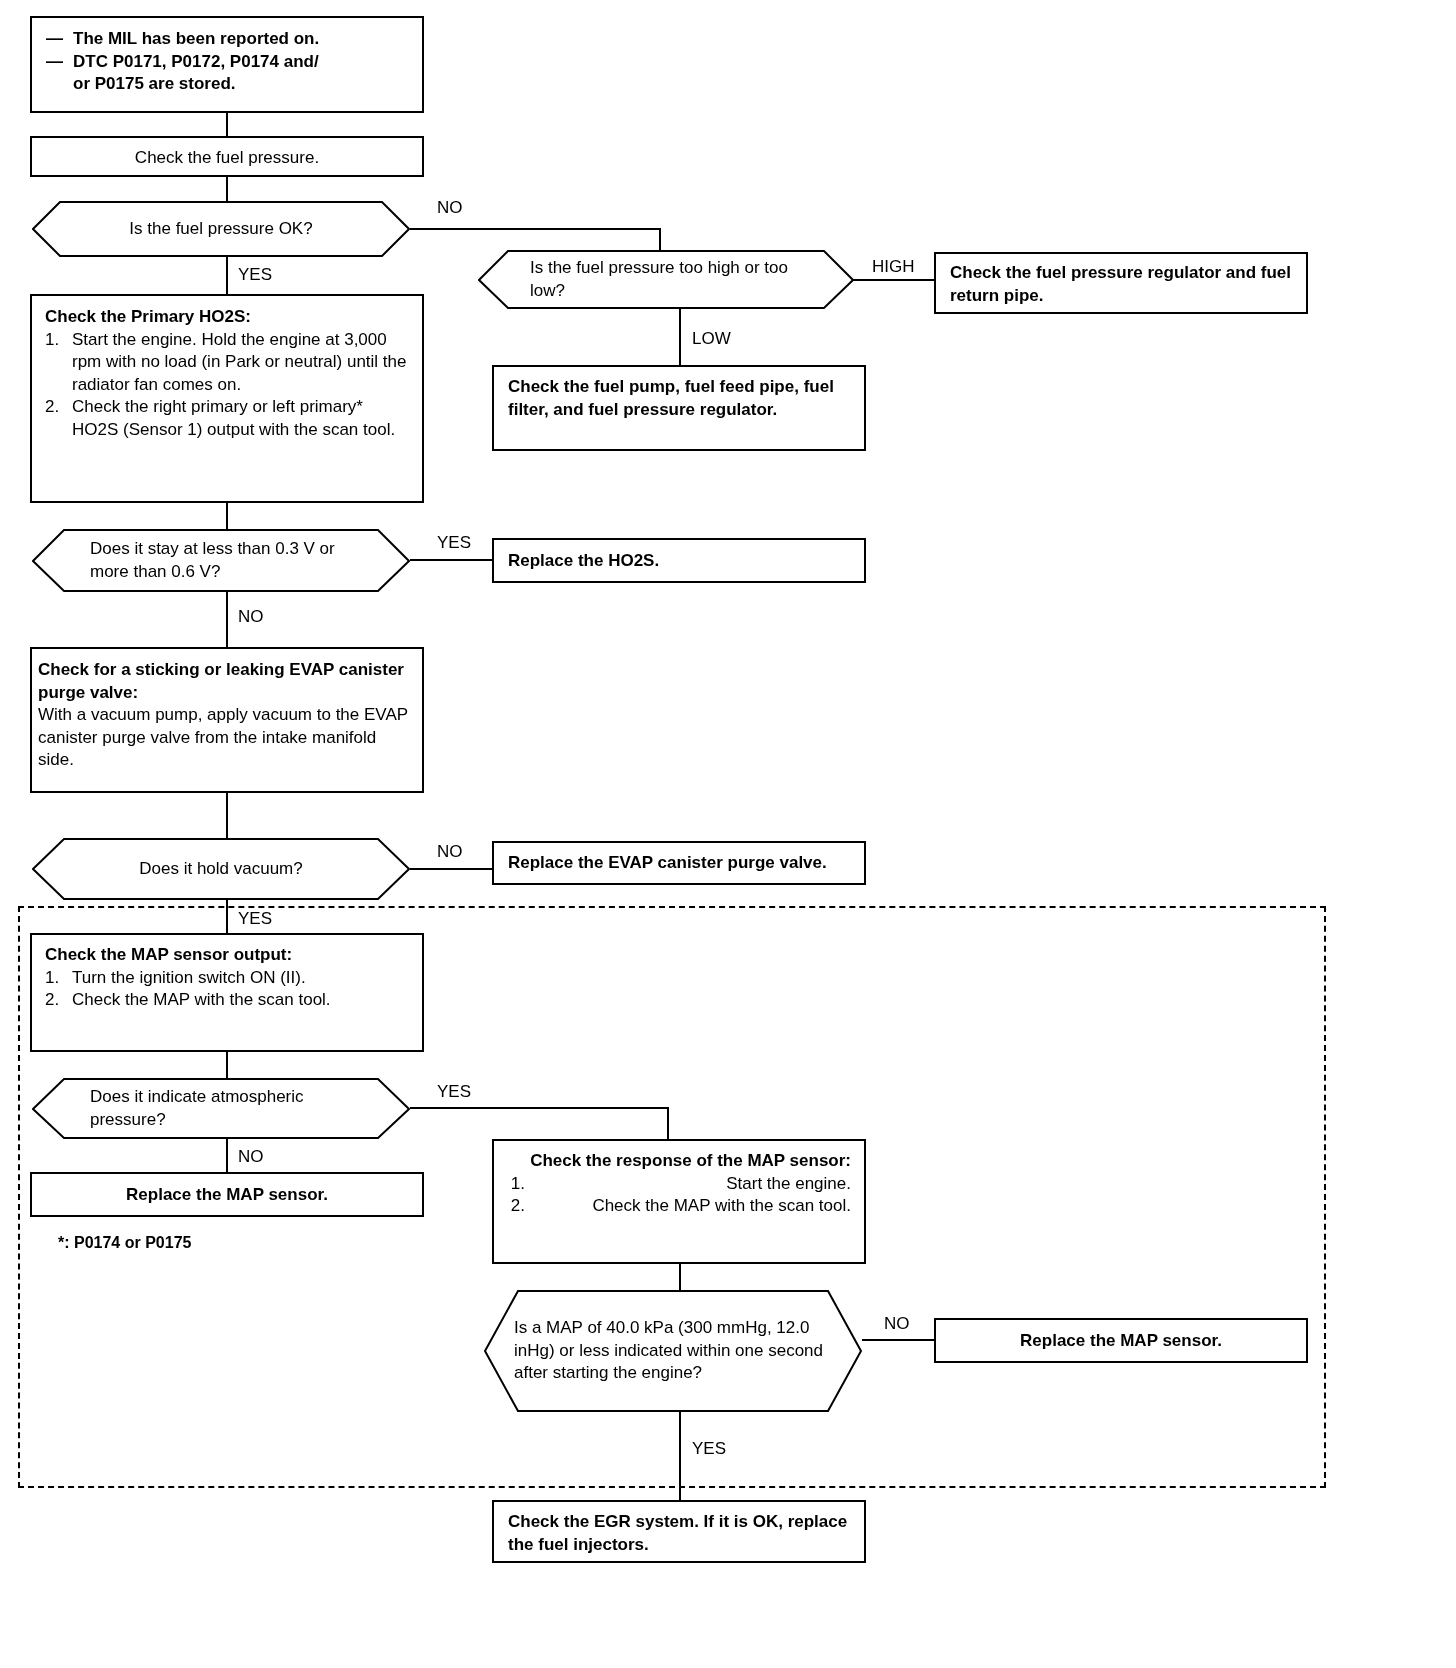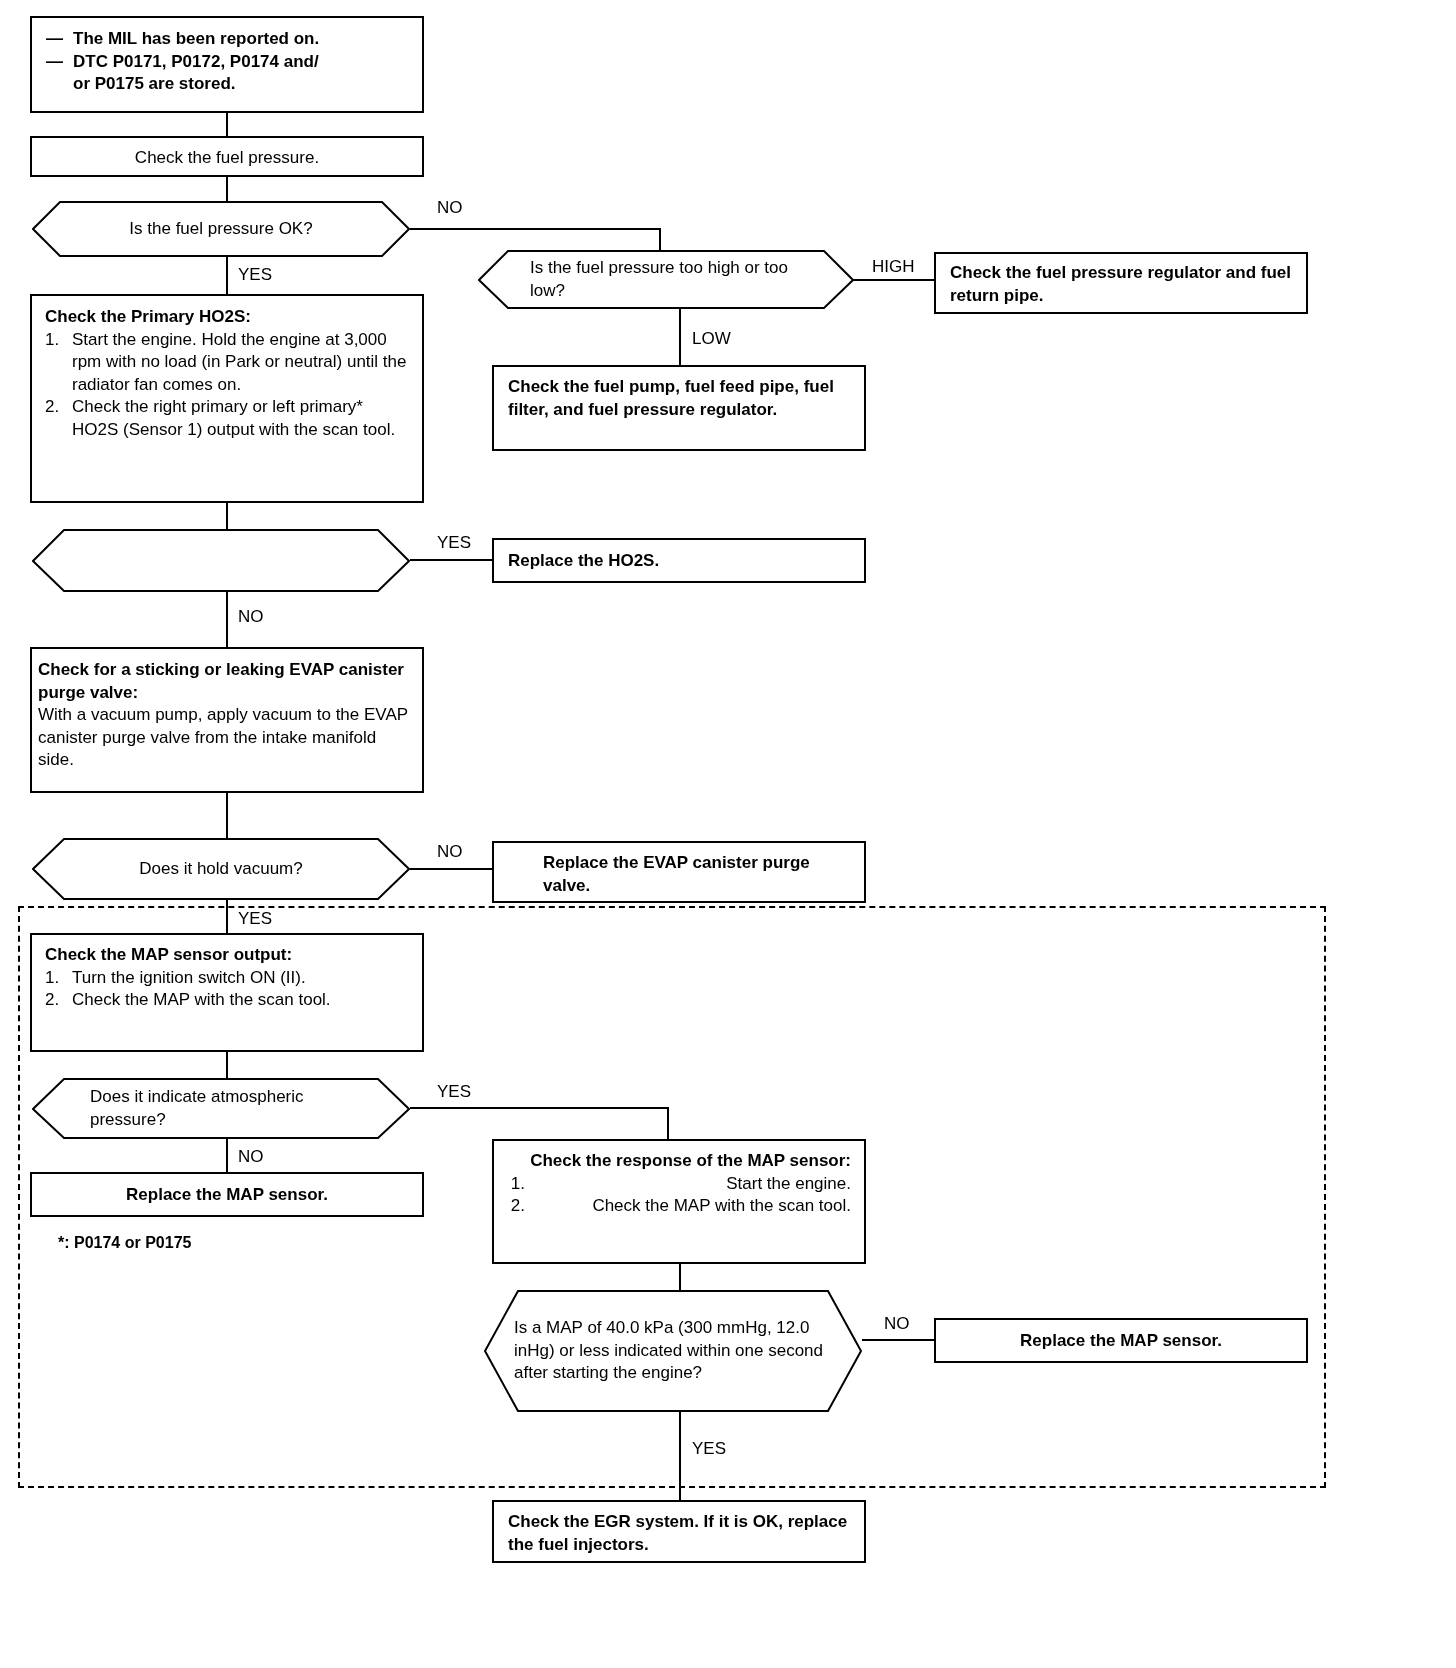--- a/index.html
+++ b/index.html
@@ -132,20 +132,21 @@
         <span class="num">2.</span>
         <span class="body">Check the right primary or left primary* HO2S (Sensor 1) output with the scan tool.</span>
       </div>
     </div>
   </div>
 
   <div class="hex" style="left:32px;top:529px;width:378px;height:63px;">
     <svg width="378" height="63" viewBox="0 0 378 63">
         <polygon points="32,1 346,1 377,32 346,62 32,62 1,32" fill="#fff" stroke="#000" stroke-width="2"></polygon>
       </svg>
+    <div class="hextext txt" style="left:58px;top:0;width:280px;height:63px;display:flex;align-items:center;">Does it stay at less than 0.3 V or more than 0.6 V?</div>
   </div>
   <div class="edgelabel" style="left:437px;top:534px;">YES</div>
   <div class="edgelabel" style="left:238px;top:608px;">NO</div>
 
   <div class="node box" style="left:492px;top:538px;width:374px;height:45px;">
     <div class="inner txt b" style="padding:10px 14px;">Replace the HO2S.</div>
   </div>
 
   <div class="node box" style="left:30px;top:647px;width:394px;height:146px;">
     <div class="inner txt" style="padding:10px 6px;">
@@ -156,21 +157,21 @@
 
   <div class="hex" style="left:32px;top:838px;width:378px;height:62px;">
     <svg width="378" height="62" viewBox="0 0 378 62">
         <polygon points="32,1 346,1 377,31 346,61 32,61 1,31" fill="#fff" stroke="#000" stroke-width="2"></polygon>
       </svg>
     <div class="hextext txt center" style="left:38px;top:0;width:302px;height:62px;display:flex;align-items:center;justify-content:center;">Does it hold vacuum?</div>
   </div>
   <div class="edgelabel" style="left:437px;top:843px;">NO</div>
   <div class="edgelabel" style="left:238px;top:910px;">YES</div>
 
-  <div class="node box" style="left:492px;top:841px;width:374px;height:62px;padding-left:35px;">
+  <div class="node box" style="left:492px;top:841px;width:374px;height:44px;">
     <div class="inner txt b" style="padding:9px 14px;">Replace the EVAP canister purge valve.</div>
   </div>
 
   <div class="node box" style="left:30px;top:933px;width:394px;height:119px;">
     <div class="inner txt" style="padding:9px 13px;">
       <div class="b">Check the MAP sensor output:</div>
       <div class="li">
         <span class="num">1.</span>
         <span class="body">Turn the ignition switch ON (II).</span>
       </div>

